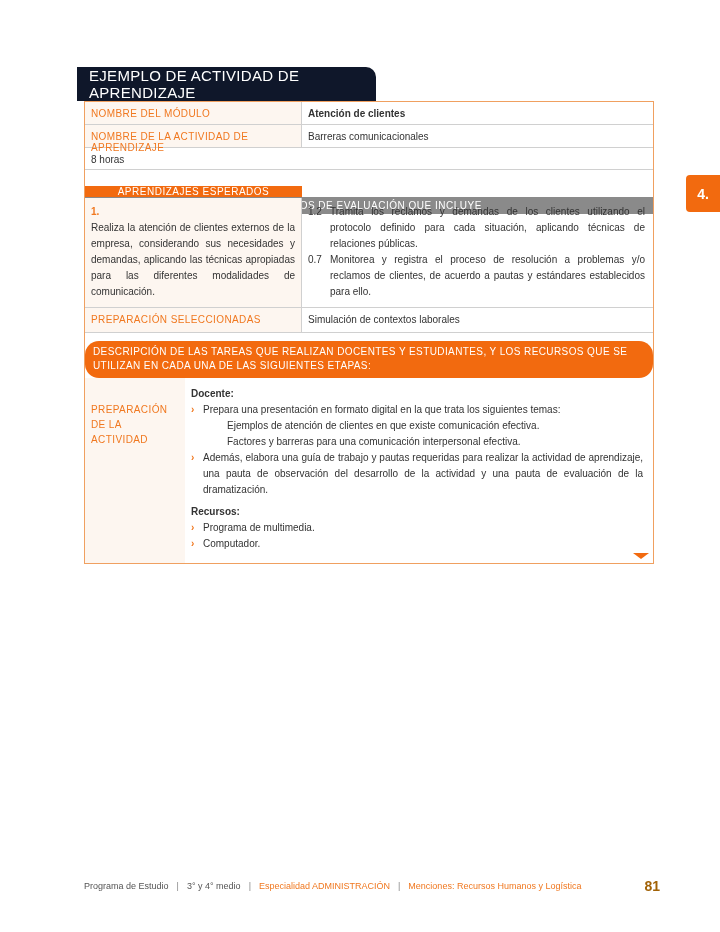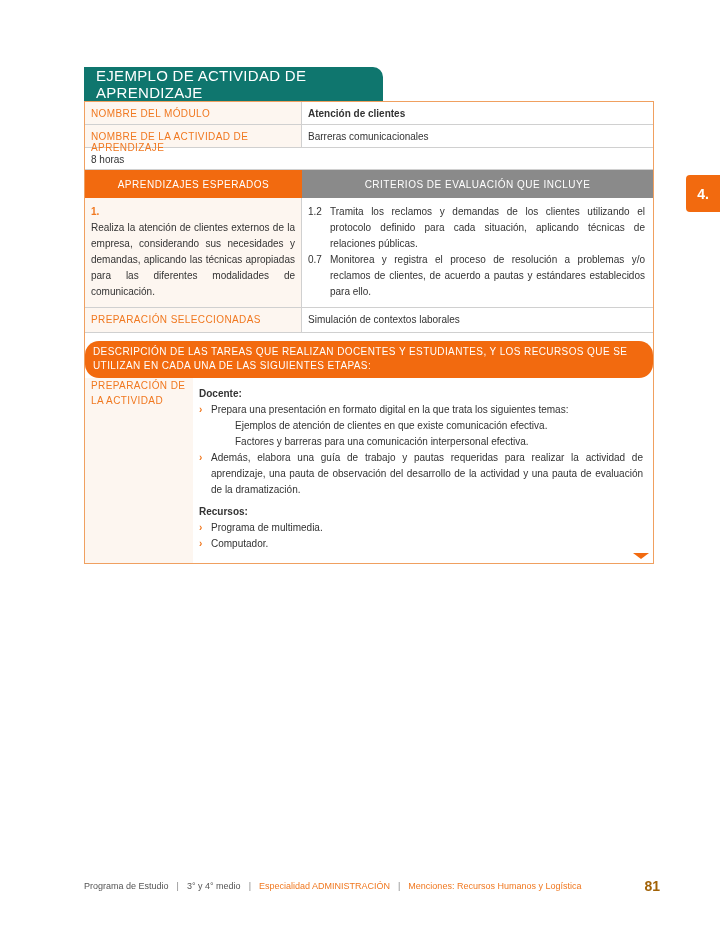--- a/index.html
+++ b/index.html
@@ -2,22 +2,22 @@
 <html><head>
   <meta charset="utf-8">
   <style>
     html, body { margin: 0; padding: 0; }
     body {
       width: 720px; height: 932px; background: #ffffff; position: relative;
       font-family: "DejaVu Sans Condensed", "Liberation Sans", sans-serif;
       color: #333333; overflow: hidden;
     }
     .tab-title {
-      position: absolute; left: 84px; top: 67px; width: 299px; height: 34px;
-      background: #0f766e; border-radius: 0 10px 0 0;
+      position: absolute; left: 77px; top: 67px; width: 299px; height: 34px;
+      background: #0f172a; border-radius: 0 10px 0 0;
       color: #ffffff; font-size: 15px; letter-spacing: 0.3px;
       display: flex; align-items: center; padding-left: 12px; box-sizing: border-box;
       font-family: "Liberation Sans", sans-serif;
     }
     .frame {
       position: absolute; left: 84px; top: 101px; width: 570px; height: 463px;
       border: 1px solid #f0a060; box-sizing: border-box; background: #fff;
     }
     .row { position: absolute; left: 0; right: 0; display: flex; border-bottom: 1px solid #d0d0d0; box-sizing: border-box; }
     .cell-label {
@@ -45,22 +45,22 @@
     .crit-item { display: flex; }
     .crit-num { width: 22px; flex-shrink: 0; }
     .crit-text { flex: 1; text-align: justify; }
     .desc-hdr {
       position: absolute; left: 0; right: 0; top: 239px; height: 37px; background: #f26a0f;
       color: #fff; font-size: 10px; letter-spacing: 0.4px; line-height: 14px;
       padding: 4px 8px; box-sizing: border-box; font-family: "Liberation Sans", sans-serif; border-radius: 14px;
     }
     .prep-row { position: absolute; left: 0; right: 0; top: 276px; bottom: 0; display: flex; }
     .prep-label {
-      width: 108px; color: #f07820; font-size: 10px; letter-spacing: 0.4px; line-height: 15px;
-      padding: 0 6px; box-sizing: border-box; background: #fdf6f0; font-family: "Liberation Sans", sans-serif;
+      width: 100px; color: #f07820; font-size: 10px; letter-spacing: 0.4px; line-height: 15px;
+      padding: 24px 6px; box-sizing: border-box; background: #fdf6f0; font-family: "Liberation Sans", sans-serif;
     }
     .prep-content {
       flex: 1; padding: 8px 10px 8px 6px; font-size: 10px; line-height: 16px;
       font-family: "Liberation Sans", sans-serif; color: #333;
     }
     .sub-title { font-weight: bold; display: block; }
     .bullet { display: flex; }
     .bullet-mark { width: 12px; flex-shrink: 0; color: #f07820; font-weight: bold; }
     .bullet-text { flex: 1; text-align: justify; }
     .subline { padding-left: 36px; }
@@ -93,21 +93,21 @@
     <div class="cell-label">NOMBRE DEL MÓDULO</div>
     <div class="cell-value bold">Atención de clientes</div>
   </div>
   <div class="row" style="top:23px;height:23px;">
     <div class="cell-label">NOMBRE DE LA ACTIVIDAD DE APRENDIZAJE</div>
     <div class="cell-value">Barreras comunicacionales</div>
   </div>
   <div class="row" style="top:46px;height:22px;">
     <div class="cell-value">8 horas</div>
   </div>
-  <div class="row" style="top:68px;height:28px;border-bottom:none;">
+  <div class="row" style="top:84px;height:28px;border-bottom:none;flex-direction:column;">
     <div class="hdr-orange">APRENDIZAJES ESPERADOS</div>
     <div class="hdr-gray">CRITERIOS DE EVALUACIÓN QUE INCLUYE</div>
   </div>
   <div class="row" style="top:96px;height:110px;">
     <div class="ae-cell">
       <span class="ae-num">1.</span>
       <span>Realiza la atención de clientes externos de la empresa, considerando sus necesidades y demandas, aplicando las técnicas apropiadas para las diferentes modalidades de comunicación.</span>
     </div>
     <div class="crit-cell">
       <div class="crit-item">

